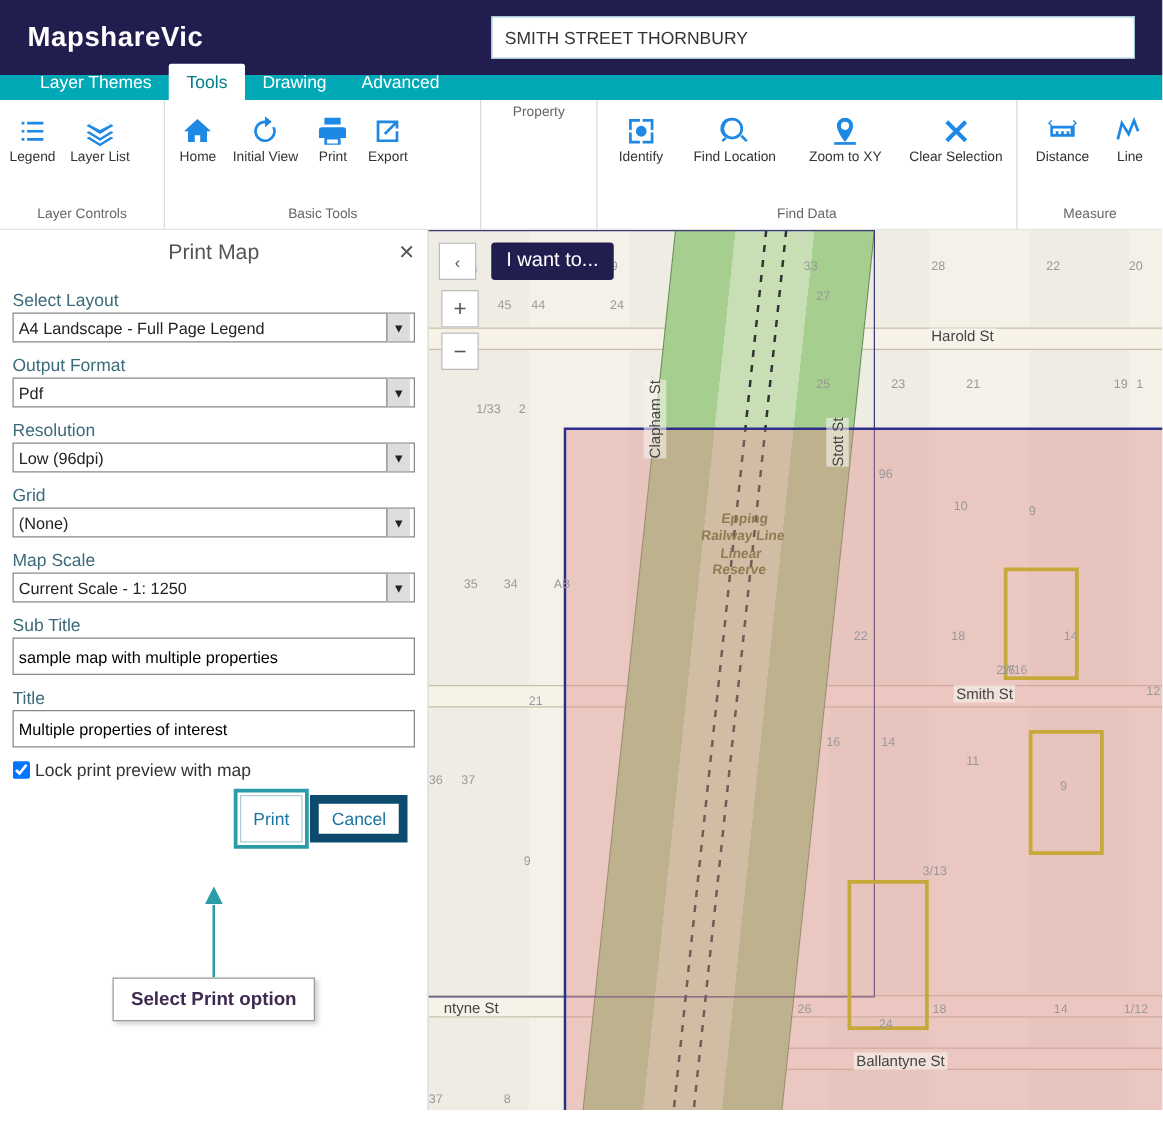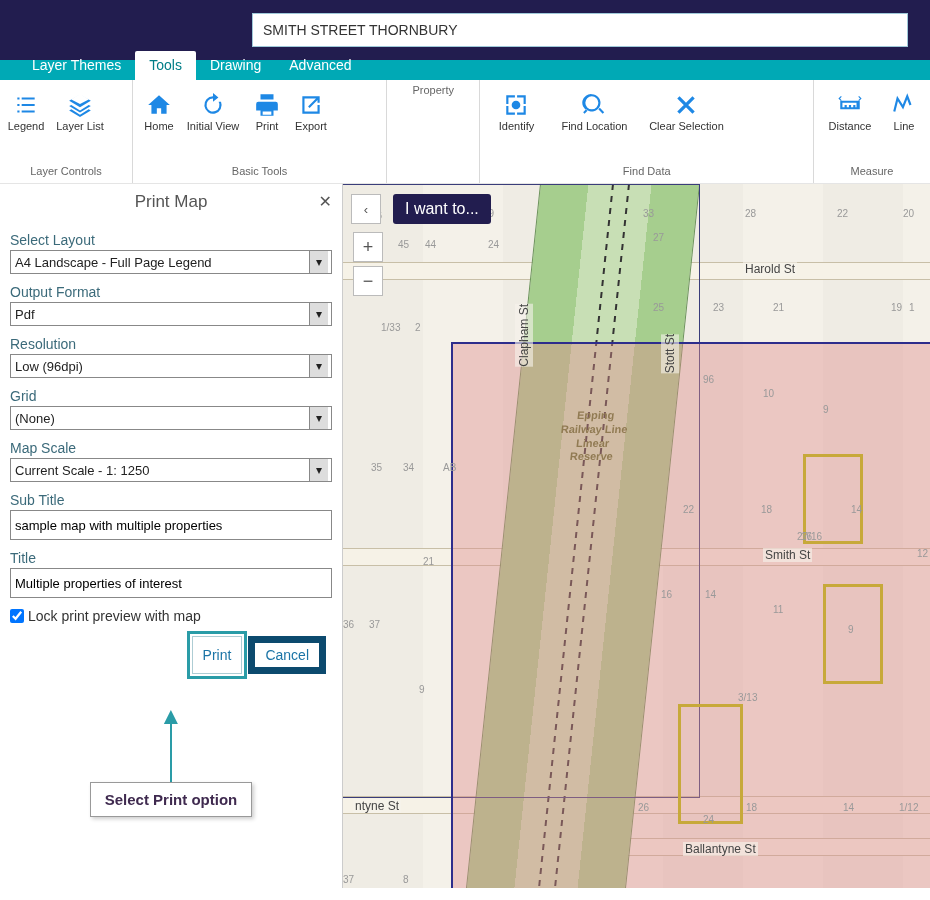--- a/index.html
+++ b/index.html
@@ -78,20 +78,21 @@
   .mbtn + .mbtn { margin-top: 4px; }
   .iwant { position:absolute; left:50px; top:10px; background:#221d4f; color:#fff; padding:6px 12px; font-size:16px; border-radius:3px; cursor:pointer; }
   .mback { width:30px; height:30px; border:1px solid #bbb; background:#fff; display:flex; align-items:center; justify-content:center; color:#555; cursor:pointer; }
 
   svg.ricon-svg { width: 26px; height: 26px; fill: #1e88e5; }
 </style>
 </head>
 <body>
 
 <div class="header">
+  <div class="app-title">MapshareVic</div>
   <input class="search-input" value="SMITH STREET THORNBURY" style="">
 </div>
 
 <div class="ribbon-tabs">
   <div class="rtab">Layer Themes</div>
   <div class="rtab active">Tools</div>
   <div class="rtab">Drawing</div>
   <div class="rtab">Advanced</div>
 </div>
 
@@ -171,20 +172,29 @@
         </span>
         <span>Identify</span>
       </div>
       <div class="rbtn wide">
         <span class="ricon">
           <svg class="ricon-svg" viewBox="0 0 24 24">
               <path d="M10 2a8 8 0 1 1-5.3 14L2 18.7 3.3 20l2.7-2.7A8 8 0 0 1 10 2zm0 2a6 6 0 1 0 0 12 6 6 0 0 0 0-12zM20 20l-4-4 1.4-1.4 4 4L20 20z"></path>
             </svg>
         </span>
         <span>Find Location</span>
+      </div>
+      <div class="rbtn wide">
+        <span class="ricon">
+          <svg class="ricon-svg" viewBox="0 0 24 24">
+              <path d="M12 2a6 6 0 0 1 6 6c0 4.5-6 12-6 12S6 12.5 6 8a6 6 0 0 1 6-6zm0 3a3 3 0 1 0 0 6 3 3 0 0 0 0-6z"></path>
+              <rect x="4" y="20" width="16" height="2"></rect>
+            </svg>
+        </span>
+        <span>Zoom to XY</span>
       </div>
       <div class="rbtn wide">
         <span class="ricon">
           <svg class="ricon-svg" viewBox="0 0 24 24">
               <path d="M5 5l14 14M19 5 5 19" stroke="#1e88e5" stroke-width="3" fill="none"></path>
             </svg>
         </span>
         <span>Clear Selection</span>
       </div>
     </div>
@@ -308,21 +318,21 @@
     <span class="parcel-num" style="top:138px; left:38px">1/33</span>
     <span class="parcel-num" style="top:278px; left:28px">35</span>
     <span class="parcel-num" style="top:278px; left:60px">34</span>
     <span class="parcel-num" style="top:55px; left:145px">24</span>
     <span class="parcel-num" style="top:435px; left:26px">37</span>
     <span class="parcel-num" style="top:138px; left:72px">2</span>
     <span class="parcel-num" style="top:24px; left:560px">20</span>
     <span class="parcel-num" style="top:118px; left:370px">23</span>
     <span class="parcel-num" style="top:118px; left:548px">19</span>
     <span class="parcel-num" style="top:190px; left:360px">96</span>
-    <span class="parcel-num" style="top:204px; left:420px">10</span>
+    <span class="parcel-num" style="top:216px; left:420px">10</span>
     <span class="parcel-num" style="top:220px; left:480px">9</span>
     <span class="parcel-num" style="top:118px; left:566px">1</span>
     <span class="parcel-num" style="top:278px; left:100px">AB</span>
     <span class="parcel-num" style="top:320px; left:340px">22</span>
     <span class="parcel-num" style="top:320px; left:418px">18</span>
     <span class="parcel-num" style="top:347px; left:454px">27/16</span>
     <span class="parcel-num" style="top:320px; left:508px">14</span>
     <span class="parcel-num" style="top:347px; left:458px">16</span>
     <span class="parcel-num" style="top:364px; left:574px">12</span>
     <span class="parcel-num" style="top:372px; left:80px">21</span>

